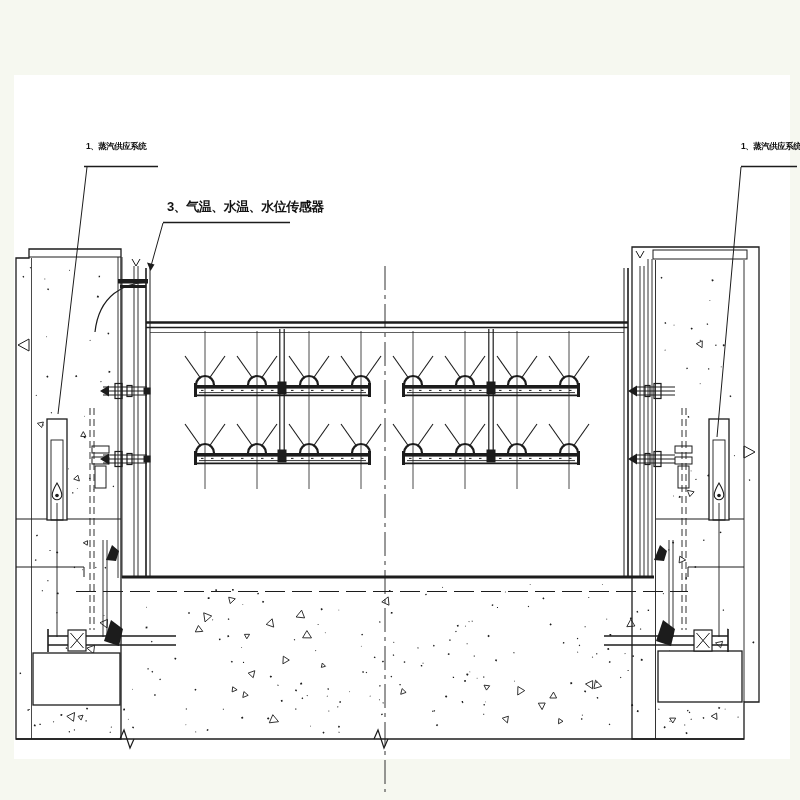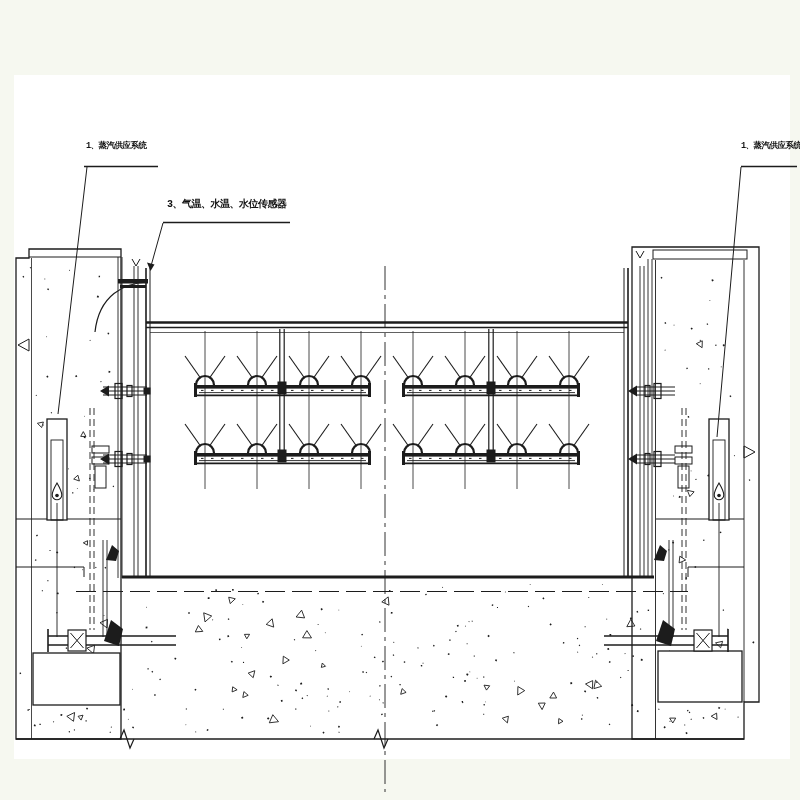--- a/index.html
+++ b/index.html
@@ -1,22 +1,22 @@
 <!DOCTYPE html>
 <html style="--bg: #f6f8f0; --paper: #ffffff; --ink: #1c1c1c;"><head>
 <meta charset="utf-8">
 <style>
   :root{ --bg:#f6f8f0; --paper:#ffffff; --ink:#1c1c1c; }
   html,body{margin:0;padding:0;}
   .page{position:relative;width:800px;height:800px;background:var(--bg);overflow:hidden;
-        font-family:Liberation Mono, monospace;color:var(--ink);}
+        font-family:Liberation Sans, sans-serif;color:var(--ink);}
   svg{position:absolute;left:0;top:0;color:var(--ink);}
   .label{position:absolute;font-weight:bold;white-space:nowrap;color:#111;line-height:1;}
   .label-sm{font-size:8.5px;letter-spacing:-0.5px;}
-  .label-md{font-size:10px;letter-spacing:-0.5px;}
+  .label-md{font-size:13px;letter-spacing:-0.5px;}
 </style>
 </head>
 <body>
 
 <div class="page">
 
   <svg width="800" height="800" viewBox="0 0 800 800" fill="none" stroke="none">
 
     <rect x="14" y="75" width="776" height="684" fill="#ffffff"></rect>
 

